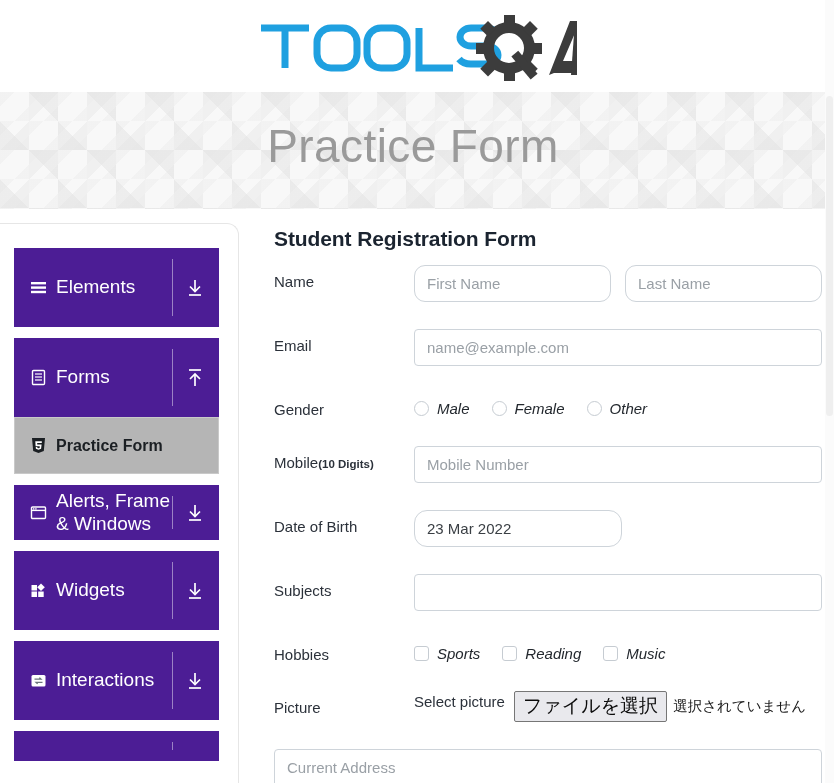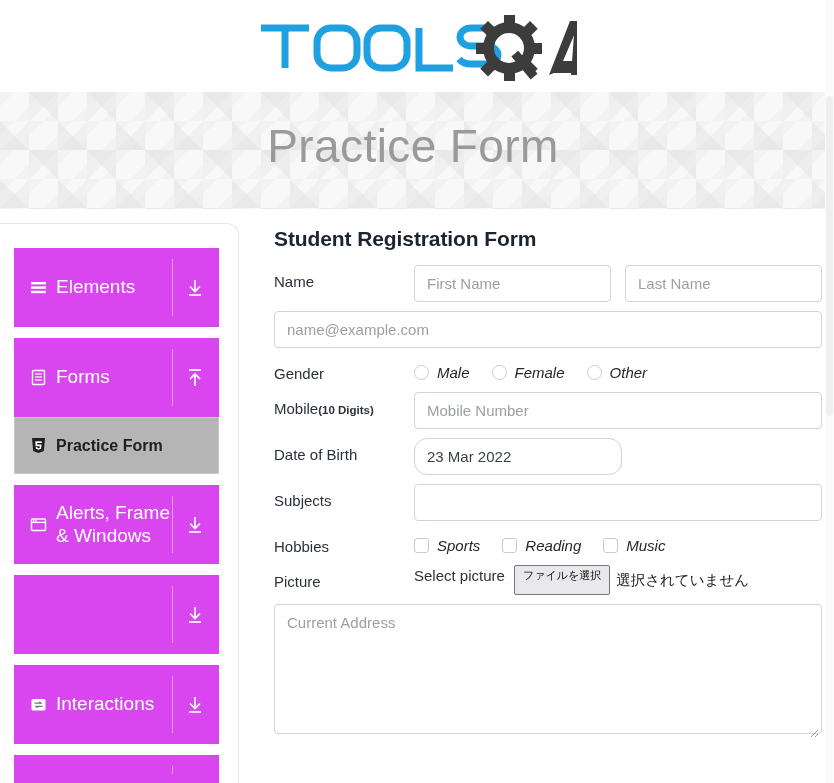--- a/index.html
+++ b/index.html
@@ -74,30 +74,30 @@
     border-top-right-radius: 12px;
     background: #ffffff;
     padding: 24px 0 0 0;
     min-height: 560px;
   }
   .group {
     width: 205px;
     margin: 0 0 11px 14px;
   }
   .group-header {
-    background: #d946ef;
+    background: #4c1d95;
     color: #ffffff;
     height: 79px;
     display: flex;
     align-items: center;
     position: relative;
     cursor: pointer;
     padding-left: 16px;
   }
-  .group-header.tall { height: 79px; }
+  .group-header.tall { height: 55px; }
   .group-label-box {
     flex: 1;
     display: flex;
     align-items: center;
     gap: 9px;
     padding-right: 8px;
   }
   .group-text {
     font-size: 19px;
     font-weight: 400;
@@ -154,21 +154,21 @@
   .form-title {
     font-size: 21px;
     font-weight: bold;
     color: #1b2430;
     margin: 0 0 14px 0;
     letter-spacing: -0.1px;
   }
   .frow {
     display: flex;
     align-items: flex-start;
-    margin-bottom: 9px;
+    margin-bottom: 27px;
   }
   .flabel {
     width: 140px;
     flex: 0 0 140px;
     font-size: 15px;
     color: #2b313a;
     padding-top: 7px;
     line-height: 1.28;
   }
   .flabel .sub {
@@ -184,21 +184,21 @@
     border-radius: 4px;
     padding: 0 12px;
     font-size: 15px;
     color: #495057;
     background: #fff;
     font-family: "Liberation Sans", sans-serif;
     outline: none;
     width: 100%;
   }
   .inp::placeholder { color: #9aa0a6; }
-  .inp-half { flex: 1 1 0; min-width: 0; }
+  .inp-half { flex: 1 1 0; min-width: 0; border-radius: 11px; }
   .inp-dob { width: 208px; flex: 0 0 208px; color: #3a3f44; border-radius: 13px; }
 
   .choice-row {
     display: flex;
     align-items: center;
     gap: 0px;
     padding-top: 7px;
   }
   .choice {
     display: flex;
@@ -228,23 +228,23 @@
   .select-picture-text { font-size: 15px; color: #2b313a; padding-top: 2px; }
   .file-input {
     display: flex;
     align-items: center;
     gap: 6px;
   }
   .file-btn {
     border: 1px solid #767676;
     background: #e9e9ed;
     border-radius: 2px;
-    font-size: 11px;
+    font-size: 19px;
     color: #0b0b0b;
-    padding: 3px 8px 12px 8px;
+    padding: 3px 8px 4px 8px;
     line-height: 1.15;
     cursor: pointer;
     font-family: "Liberation Sans", sans-serif;
   }
   .file-status { font-size: 14.5px; color: #1a1a1a; }
 
   .textarea {
     width: 100%;
     height: 130px;
     border: 1px solid #ced4da;
@@ -424,20 +424,33 @@
                   <path d="M7 10.5 L12 15.5 L17 10.5"></path>
                   <path d="M6 19 H18"></path>
                 </g>
               </svg>
           </span>
         </div>
       </div>
 
       <div class="group">
         <div class="group-header">
+          <div class="group-label-box">
+            <span class="group-icon">
+              <svg width="17" height="17" viewBox="0 0 17 17">
+                  <g fill="#fff">
+                    <rect x="1.5" y="3" width="5.5" height="5.5"></rect>
+                    <rect x="1.5" y="9.5" width="5.5" height="5.5"></rect>
+                    <rect x="8.2" y="9.5" width="5.5" height="5.5"></rect>
+                    <path d="M11 1.5 L14.8 5.3 L11 9.1 L7.2 5.3 Z"></path>
+                  </g>
+                </svg>
+            </span>
+            <span class="group-text">Widgets</span>
+          </div>
           <span class="group-divider"></span>
           <span class="group-arrow">
             <svg width="24" height="24" viewBox="0 0 24 24">
                 <g stroke="#fff" stroke-width="1.7" fill="none">
                   <path d="M12 4 V15"></path>
                   <path d="M7 10.5 L12 15.5 L17 10.5"></path>
                   <path d="M6 19 H18"></path>
                 </g>
               </svg>
           </span>
@@ -485,20 +498,21 @@
 
     <div class="frow">
       <div class="flabel">Name</div>
       <div class="fctl">
         <input class="inp inp-half" type="text" value="" placeholder="First Name" style="">
         <input class="inp inp-half" type="text" value="" placeholder="Last Name" style="">
       </div>
     </div>
 
     <div class="frow">
+      <div class="flabel">Email</div>
       <div class="fctl">
         <input class="inp" type="text" value="" placeholder="name@example.com" style="">
       </div>
     </div>
 
     <div class="frow">
       <div class="flabel">Gender</div>
       <div class="fctl">
         <div class="choice-row">
           <label class="choice">

